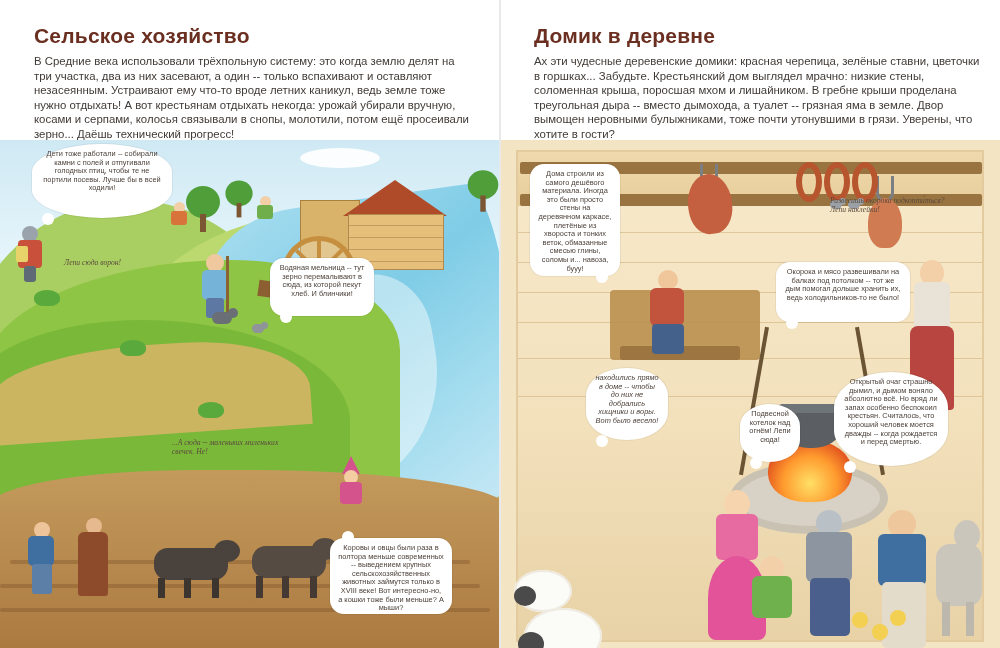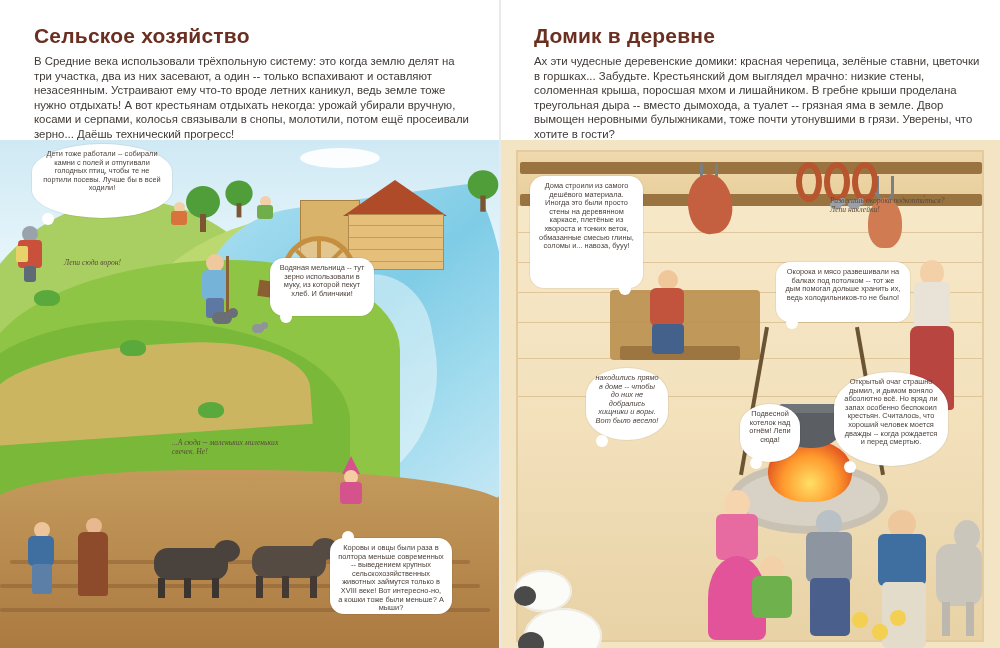--- a/index.html
+++ b/index.html
@@ -330,21 +330,21 @@
         <div class="body" style="left:1px; top:9px; width:16px; height:14px; background:#d8733c; border-radius:3px;"></div>
       </div>
       <div class="char" style="left:256px; top:56px; width:18px; height:30px;">
         <div class="head" style="left:4px; top:0; width:11px; height:11px; background:#f2cfa6;"></div>
         <div class="body" style="left:1px; top:9px; width:16px; height:14px; background:#6fae4a; border-radius:3px;"></div>
       </div>
     </div>
 
     <div class="bubble oval tail-bl" style="left:32px; top:144px; width:140px; height:74px;">Дети тоже работали -- собирали камни с полей и отпугивали голодных птиц, чтобы те не портили посевы. Лучше бы в всей ходили!</div>
 
-    <div class="bubble tail-bl" style="left:270px; top:258px; width:104px; height:58px;">Водяная мельница -- тут зерно использовали в муку, из которой пекут хлеб. И блинчики!</div>
+    <div class="bubble tail-bl" style="left:270px; top:258px; width:104px; height:58px;">Водяная мельница -- тут зерно перемалывают в сюда, из которой пекут хлеб. И блинчики!</div>
 
 
     <div class="bubble tail-tl" style="left:330px; top:538px; width:122px; height:76px;">Коровы и овцы были раза в полтора меньше современных -- выведением крупных сельскохозяйственных животных займутся только в XVIII веке! Вот интересно-но, а кошки тоже были меньше? А мыши?</div>
 
     <div class="hand-note" style="left:64px; top:258px; width:110px;">Лепи сюда ворон!</div>
     <div class="hand-note" style="left:172px; top:438px; width:112px;">...А сюда -- маленьких миленьких свечек. Не!</div>
   </div>
 
   <div class="page page-right">
 
@@ -437,21 +437,21 @@
       <div class="sheep" style="left:14px; top:430px;"></div>
       <div class="sheep-head" style="left:14px; top:446px;"></div>
       <div class="sheep" style="left:24px; top:468px; width:78px; height:56px;"></div>
       <div class="sheep-head" style="left:18px; top:492px; width:26px; height:24px;"></div>
 
       <div class="chick" style="left:352px; top:472px;"></div>
       <div class="chick" style="left:372px; top:484px;"></div>
       <div class="chick" style="left:390px; top:470px;"></div>
     </div>
 
-    <div class="bubble tail-br" style="left:530px; top:176px; width:113px; height:112px; left:30px;">Дома строили из самого дешёвого материала. Иногда это были просто стены на деревянном каркасе, плетёные из хвороста и тонких веток, обмазанные смесью глины, соломы и... навоза, бууу!</div>
+    <div class="bubble tail-br" style="left:530px; top:164px; width:90px; height:112px; left:30px;">Дома строили из самого дешёвого материала. Иногда это были просто стены на деревянном каркасе, плетёные из хвороста и тонких веток, обмазанные смесью глины, соломы и... навоза, бууу!</div>
 
     <div class="bubble tail-bl" style="left:276px; top:262px; width:134px; height:60px;">Окорока и мясо развешивали на балках под потолком -- тот же дым помогал дольше хранить их, ведь холодильников-то не было!</div>
 
 
     <div class="bubble oval tail-bl" style="left:86px; top:368px; width:82px; height:72px;font-style:italic;">находились прямо в доме -- чтобы до них не добрались хищники и воры. Вот было весело!</div>
 
     <div class="bubble oval tail-bl" style="left:240px; top:404px; width:60px; height:58px;">Подвесной котелок над огнём! Лепи сюда!</div>
 
     <div class="bubble oval tail-bl" style="left:334px; top:372px; width:114px; height:94px;">Открытый очаг страшно дымил, и дымом воняло абсолютно всё. Но вряд ли запах особенно беспокоил крестьян. Считалось, что хороший человек моется дважды -- когда рождается и перед смертью.</div>
 

